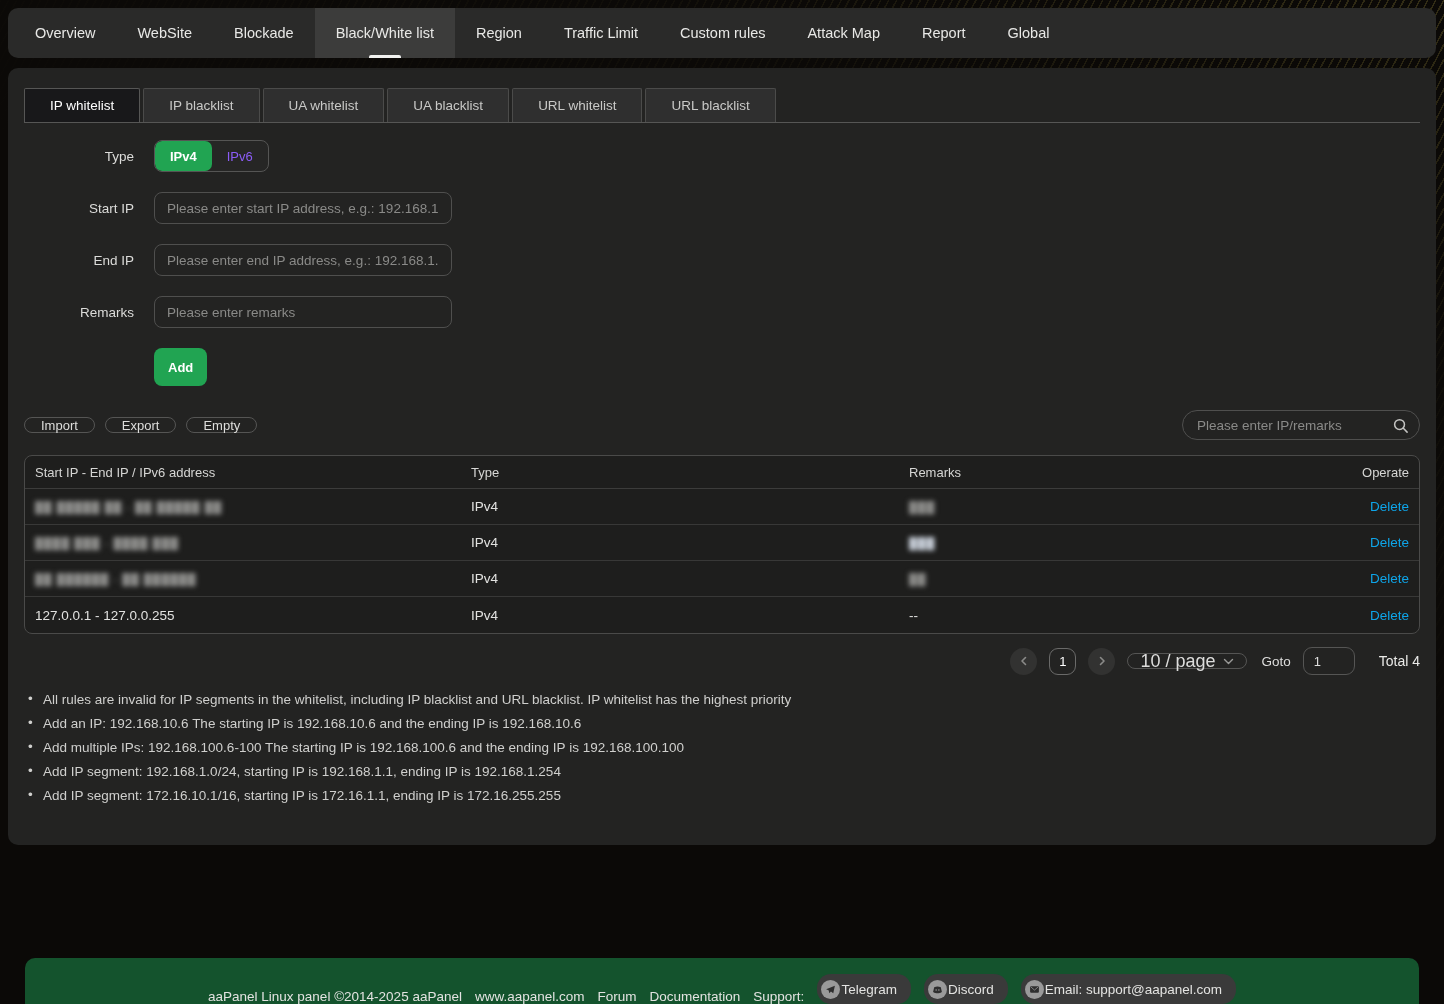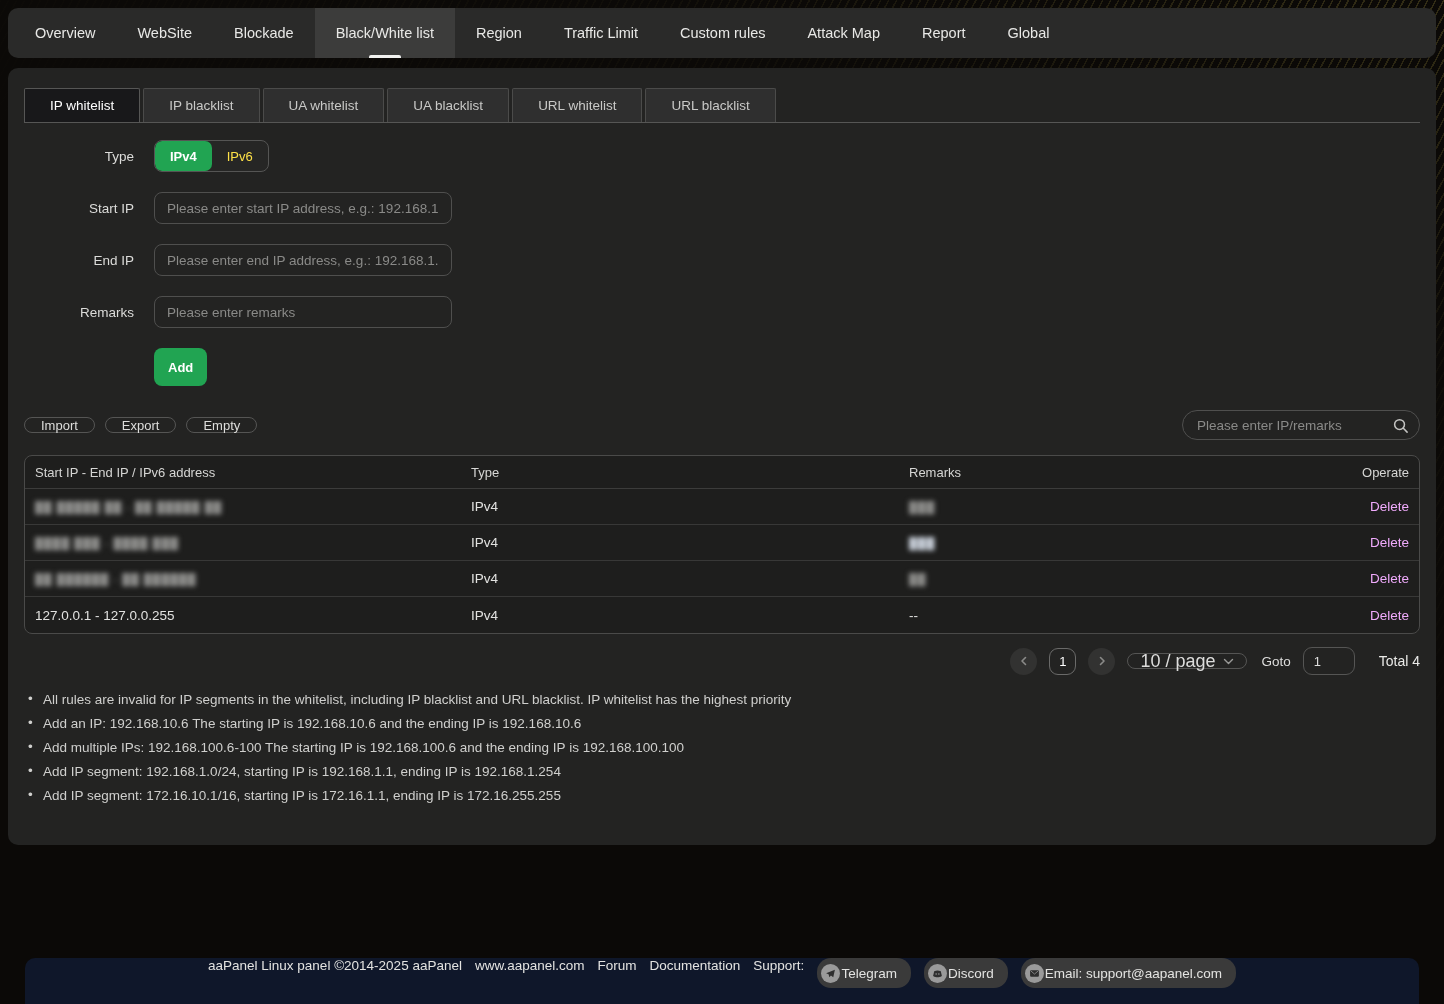--- a/index.html
+++ b/index.html
@@ -64,21 +64,21 @@
   .form-area { margin-top: 17px; }
   .form-row { display: flex; align-items: center; margin-bottom: 20px; }
   .form-label { width: 110px; text-align: right; margin-right: 20px; font-size: 13.5px; color: #dcdcda; }
 
   .toggle-group {
     display: inline-flex; border: 1px solid #555554; border-radius: 8px;
     height: 32px; overflow: hidden; background: #262625;
   }
   .toggle-seg {
     padding: 0 15px; display: flex; align-items: center;
-    font-size: 13px; color: #fde047; cursor: pointer;
+    font-size: 13px; color: #8b5cf6; cursor: pointer;
   }
   .toggle-seg.selected {
     background: var(--green); color: #fff; font-weight: bold; border-radius: 7px;
   }
 
   .text-input {
     width: 298px; height: 32px; border: 1px solid #4f4f4e; border-radius: 8px;
     background: transparent; color: #dddddc; padding: 0 12px; font-size: 13.5px;
     font-family: inherit; outline: none;
   }
@@ -116,21 +116,21 @@
     background: #1e1e1d; overflow: hidden;
   }
   .t-row {
     display: grid; grid-template-columns: 436px 438px 1fr 110px;
     align-items: center; padding: 0 10px;
   }
   .t-head { height: 33px; border-bottom: 1px solid #3c3c3b; color: #d6d6d4; font-size: 13px; }
   .t-body-row { height: 36px; border-bottom: 1px solid #383837; color: #e2e2e0; font-size: 13.5px; }
   .t-body-row:last-child { border-bottom: none; }
   .t-op { text-align: right; }
-  .delete-link { color: #f0abfc; cursor: pointer; }
+  .delete-link { color: #0ea5e9; cursor: pointer; }
   .masked {
     filter: blur(2.6px); color: #8e8e8c; font-size: 11px; letter-spacing: 1px;
     user-select: none;
   }
   .t-body-row:nth-child(3) .remark-mask { color: #c9d0da; }
 
   
   .pagination {
     margin-top: 13px; display: flex; justify-content: flex-end; align-items: center;
     gap: 12px; color: #dddddc; font-size: 13.5px;
@@ -163,22 +163,22 @@
     position: relative; padding-left: 15px; margin-bottom: 10.5px;
     font-size: 13.5px; color: #cfcfcd; line-height: 1;
   }
   .notes li::before {
     content: "•"; position: absolute; left: 0; top: -1px; color: #cfcfcd;
   }
 
   
   .footer {
     position: absolute; left: 25px; right: 25px; bottom: 0; height: 46px;
-    background: #0f172a; border-radius: 10px 10px 0 0;
-    display: flex; align-items: flex-start; justify-content: center; gap: 13px;
+    background: #14532d; border-radius: 10px 10px 0 0;
+    display: flex; align-items: flex-end; justify-content: center; gap: 13px;
     font-size: 13.5px; color: #e3e3e1; z-index: 2;
   }
   .footer-link { cursor: pointer; color: #e3e3e1; }
   .footer-pill {
     display: flex; align-items: center; gap: 1px;
     background: #3a3a3a; border-radius: 14px; height: 30px; padding: 0 14px 0 4px;
     cursor: pointer;
   }
   .pill-icon {
     width: 19px; height: 19px; border-radius: 50%; background: #9a9a9a;

